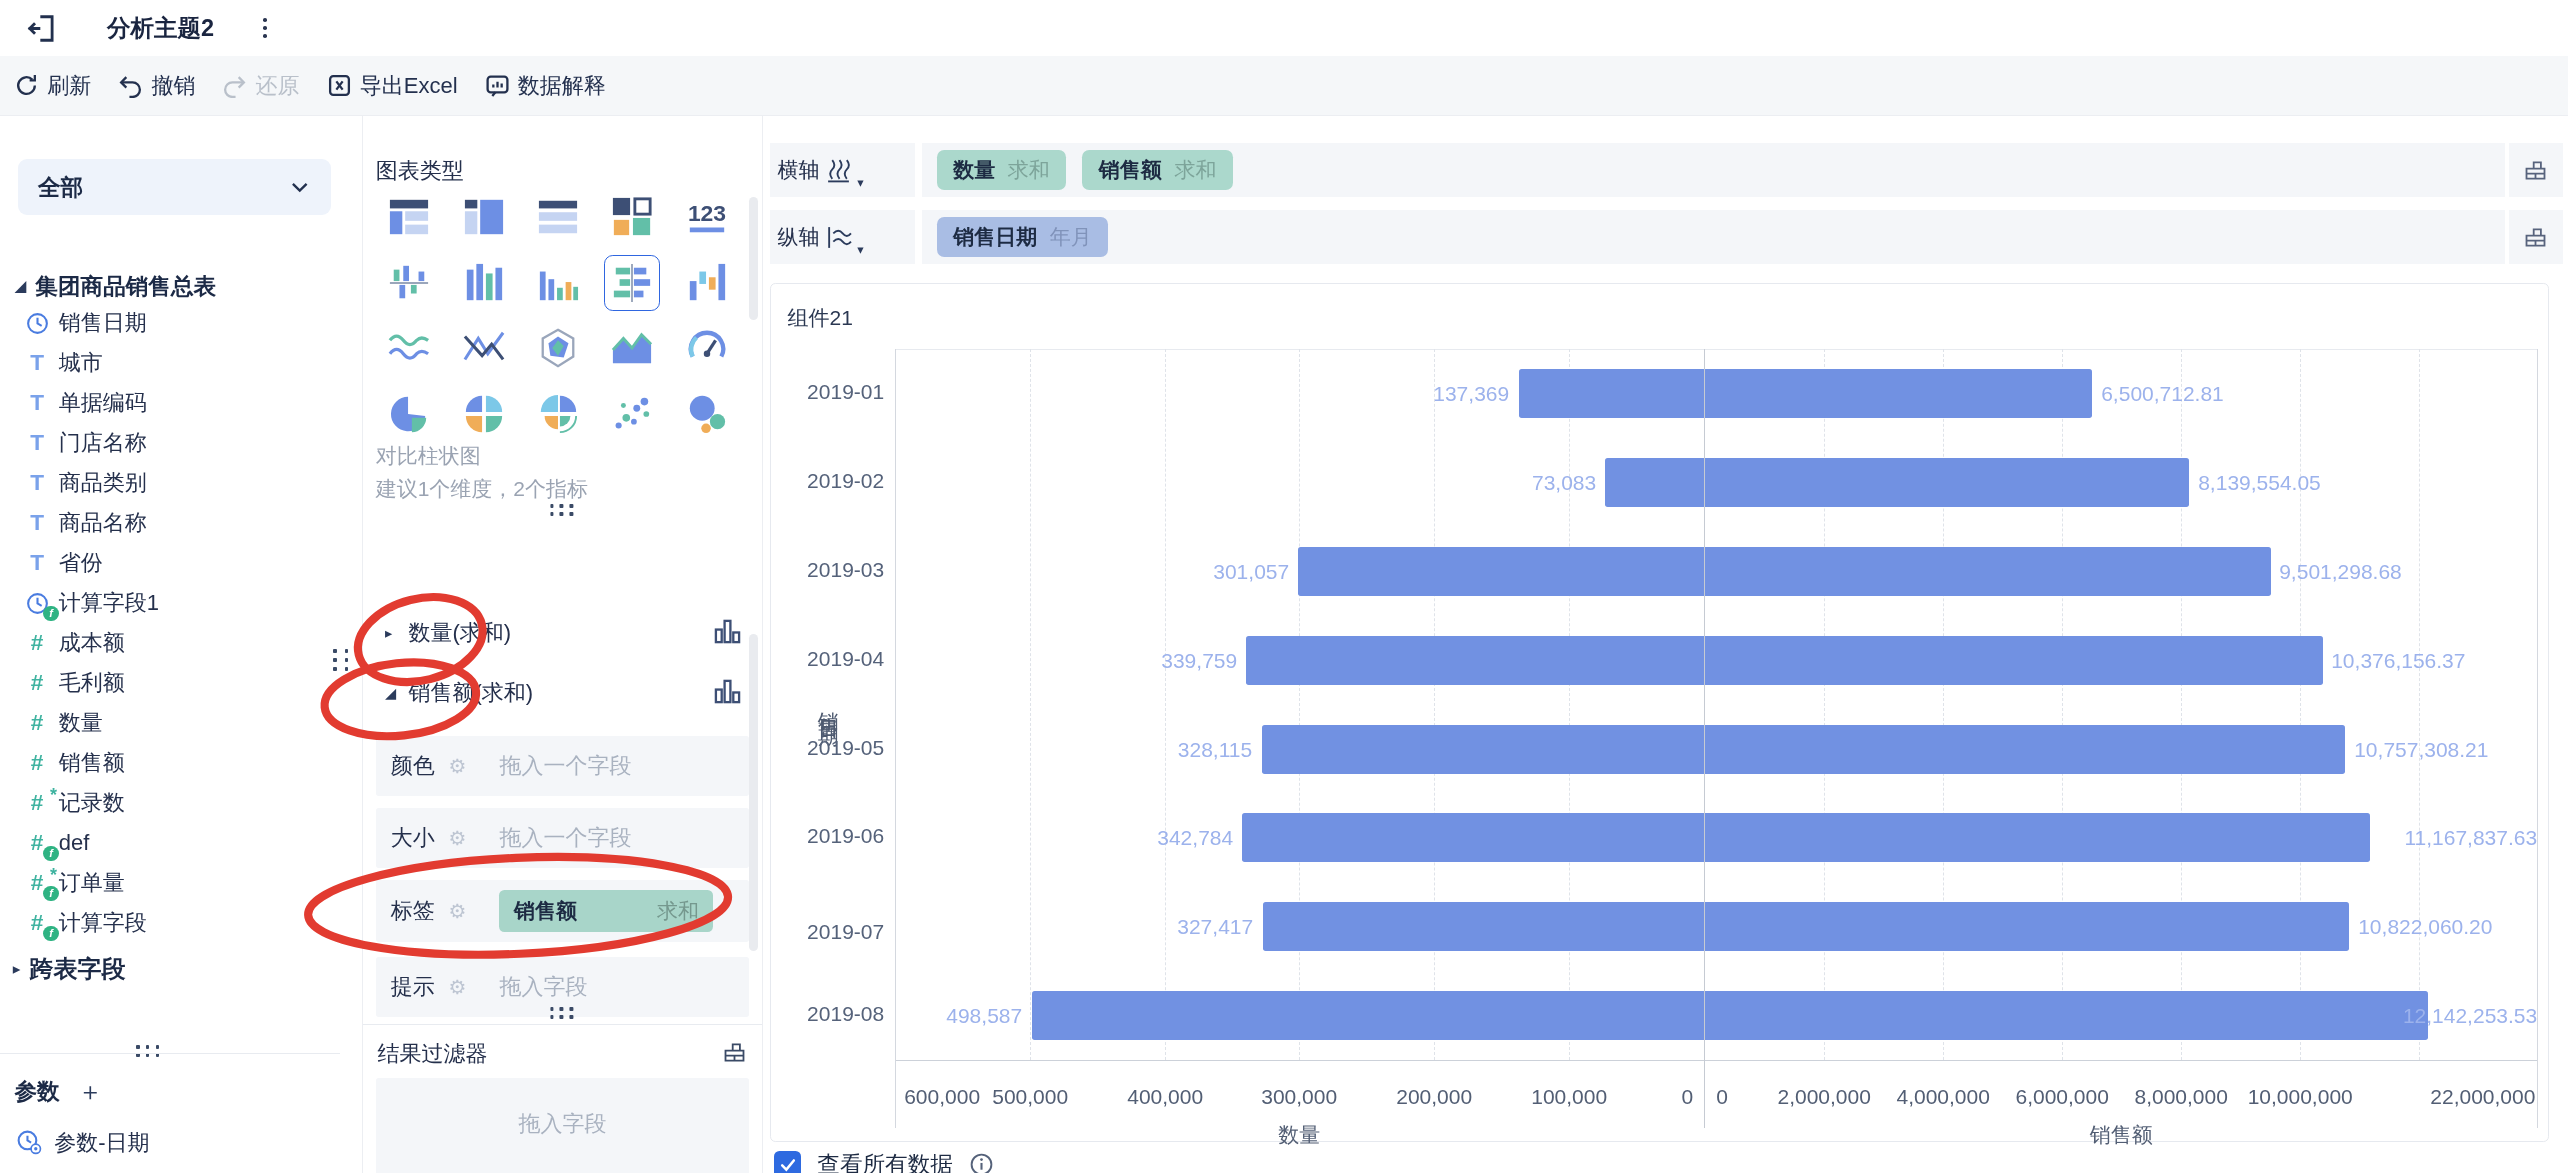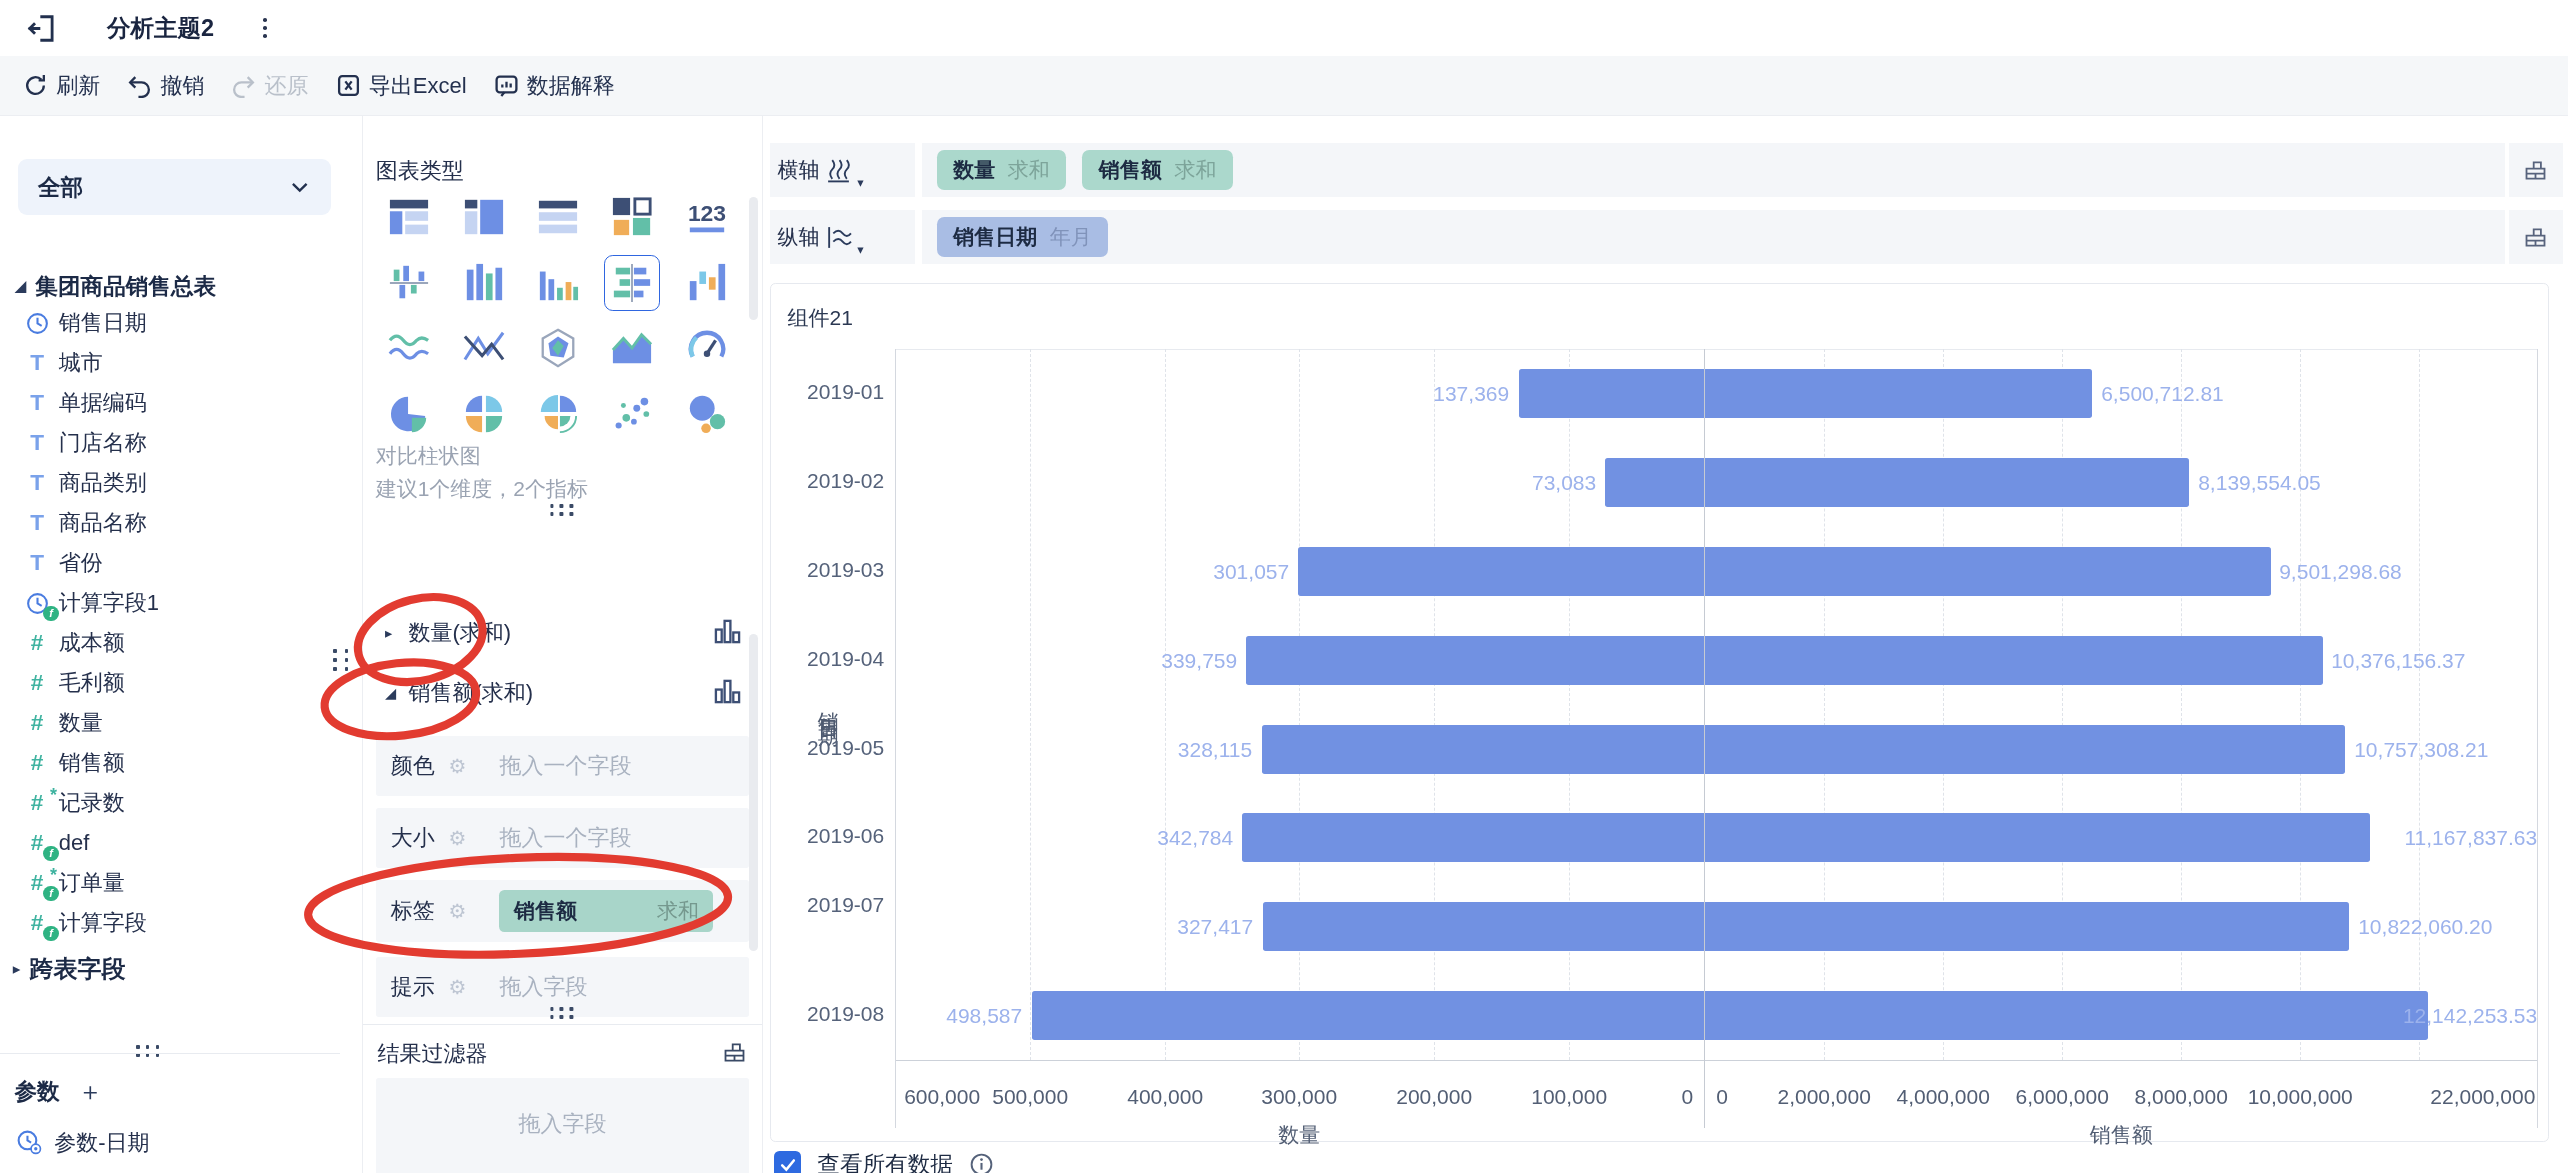--- a/index.html
+++ b/index.html
@@ -6,21 +6,21 @@
   .page{position:relative;width:2568px;height:1174px;overflow:hidden;
         font-family:"Liberation Sans","DejaVu Sans",sans-serif;color:#25304c;background:#0f766e;}
   
   .topbar{position:absolute;left:0;top:0;width:100%;height:56px;background:#fff;display:flex;align-items:center;}
   .topbar .back{margin-left:25px;width:33px;height:33px;}
   .topbar .title{margin-left:49px;font-size:23.5px;font-weight:bold;color:#1a2540;}
   .topbar .kebab{margin-left:49px;display:flex;flex-direction:column;gap:4.5px;}
   .topbar .kebab i{width:3.6px;height:3.6px;border-radius:50%;background:#2a3550;}
   
   .toolbar{position:absolute;left:0;top:56px;width:100%;height:60px;background:#f5f7f9;
-           display:flex;align-items:center;padding-left:23px;box-sizing:border-box;gap:27px;border-bottom:0.9px solid #eceef2;}
+           display:flex;align-items:center;padding-left:14px;box-sizing:border-box;gap:27px;border-bottom:0.9px solid #eceef2;}
   .tbtn{display:flex;align-items:center;gap:8.2px;font-size:22px;color:#23304e;cursor:pointer;}
   .tbtn.disabled{color:#b9c0ca;}
   .tbtn svg{display:block;}
   
   .main{position:absolute;left:0;top:116px;width:2576px;height:1058px;display:flex;background:#fff;}
   
   .sidebar{position:relative;width:362px;flex:none;border-right:0.9px solid #eceef2;background:#fff;}
   .allbox{position:absolute;left:18px;right:31px;top:43px;height:56px;background:#eef3fb;border-radius:9px;
           display:flex;align-items:center;justify-content:space-between;padding:0 20px;box-sizing:border-box;}
   .allbox .lbl{font-size:22.6px;font-weight:bold;color:#1c2a46;}
@@ -646,21 +646,21 @@
       <div class="component">
         <div class="comp-title">组件21</div>
         <div class="ylabel">销售日期</div>
         <div class="cats" id="cats">
             <div class="cat" style="top:96px">2019-01</div>
             <div class="cat" style="top:185px">2019-02</div>
             <div class="cat" style="top:274px">2019-03</div>
             <div class="cat" style="top:363px">2019-04</div>
             <div class="cat" style="top:452px">2019-05</div>
             <div class="cat" style="top:540px">2019-06</div>
-            <div class="cat" style="top:609px">2019-07</div>
+            <div class="cat" style="top:636px">2019-07</div>
             <div class="cat" style="top:718px">2019-08</div>
           </div>
         <div class="plot" id="plot">
             <div class="" style="position:absolute;left:0;top:0;width:1642px;height:0.9px;background:#e7eaef"></div>
             <div class="" style="position:absolute;left:0;top:711px;width:1642px;height:0.9px;background:#ccd1d9"></div>
             <div class="vsolid" style="left:0;height:779px;background:#d4d8df"></div>
             <div class="vsolid" style="left:1642px;height:779px;background:#d4d8df"></div>
             <div class="gline" style="left:674px"></div>
             <div class="gline" style="left:539px"></div>
             <div class="gline" style="left:404px"></div>

